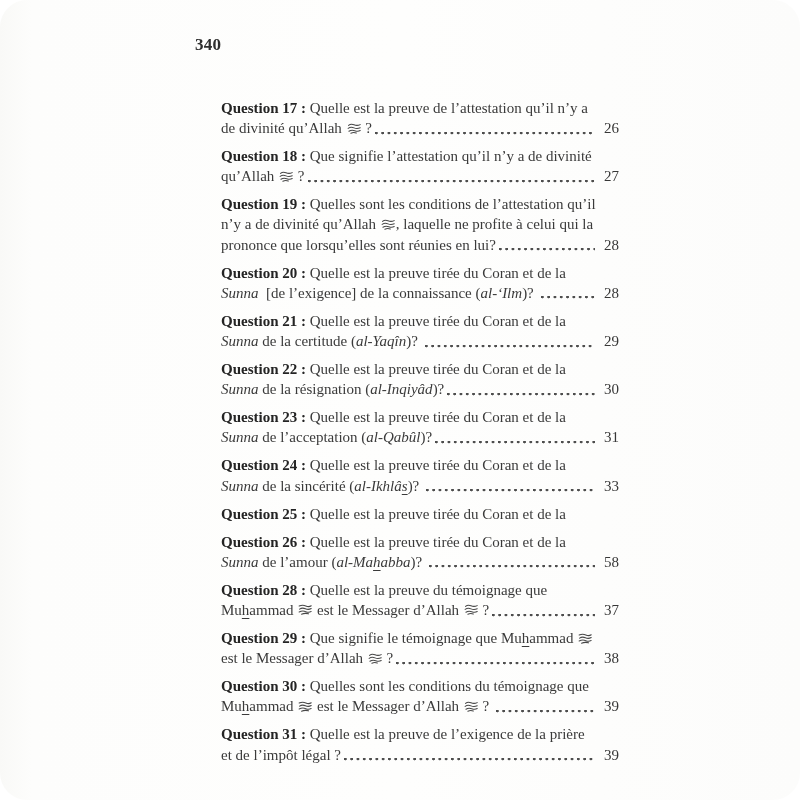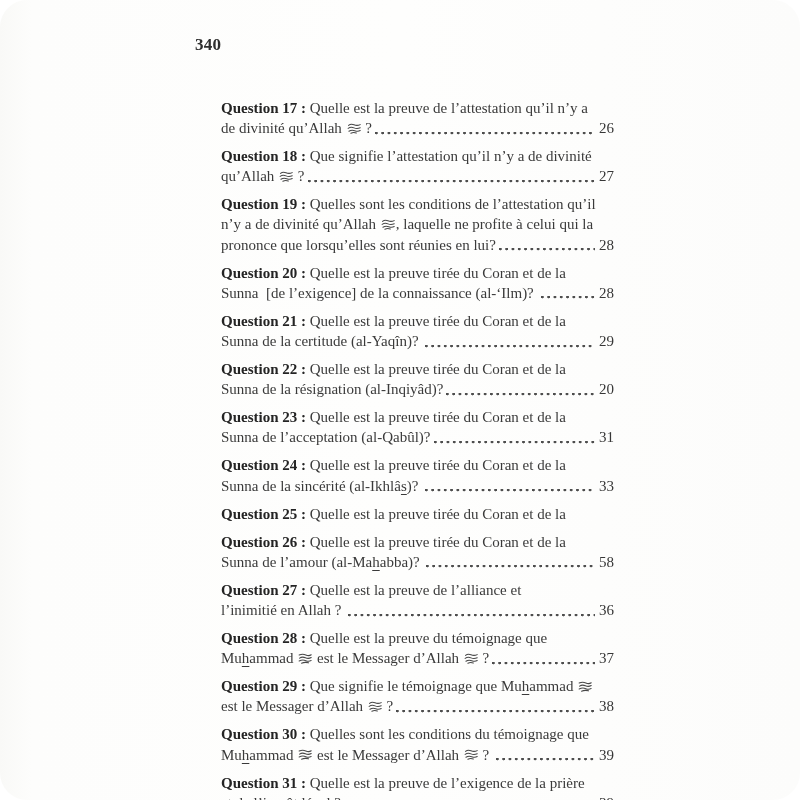--- a/index.html
+++ b/index.html
@@ -38,39 +38,39 @@
     line-height: 20.1px;
     color: #3a3a3a;
     white-space: nowrap;
   }
   .toc-line.last {
     display: flex;
     align-items: flex-end;
   }
   .line-text { flex: 0 0 auto; white-space: pre; }
   .bold { font-weight: bold; color: #242424; }
-  .italic { }
+  .italic { font-style: italic; }
   .uline {
     text-decoration: underline;
     text-underline-offset: 2.5px;
     text-decoration-thickness: 1px;
   }
   .leader {
     flex: 1 1 0;
     min-width: 8px;
     height: 4px;
     margin: 0 4px 3.5px 3px;
     background-image: radial-gradient(circle at 1.3px 2.1px, #4d4d4d 1.12px, rgba(0,0,0,0) 1.55px);
     background-size: 6.3px 4px;
     background-repeat: repeat-x;
   }
   .page-num {
     flex: 0 0 auto;
     min-width: 20px;
-    text-align: left;
+    text-align: right;
     color: #373737;
   }
   .honorific {
     display: inline-block;
     width: 14px;
     height: 11px;
     color: #474747;
     position: relative;
     top: 0.5px;
     margin: 0 1px;
@@ -128,21 +128,21 @@
           <span class="line-text"><span class="italic">Sunna</span><span> de la certitude (</span><span class="italic">al-Yaqîn</span><span>)? </span></span>
           <span class="leader"></span>
           <span class="page-num">29</span>
         </div>
       </div>
       <div class="toc-entry">
         <div class="toc-line"><span class="line-text"><span class="bold">Question 22 :</span><span> Quelle est la preuve tirée du Coran et de la</span></span></div>
         <div class="toc-line last">
           <span class="line-text"><span class="italic">Sunna</span><span> de la résignation (</span><span class="italic">al-Inqiyâd</span><span>)?</span></span>
           <span class="leader"></span>
-          <span class="page-num">20</span>
+          <span class="page-num">30</span>
         </div>
       </div>
       <div class="toc-entry">
         <div class="toc-line"><span class="line-text"><span class="bold">Question 23 :</span><span> Quelle est la preuve tirée du Coran et de la</span></span></div>
         <div class="toc-line last">
           <span class="line-text"><span class="italic">Sunna</span><span> de l’acceptation (</span><span class="italic">al-Qabûl</span><span>)?</span></span>
           <span class="leader"></span>
           <span class="page-num">31</span>
         </div>
       </div>
@@ -156,28 +156,20 @@
       </div>
       <div class="toc-entry">
         <div class="toc-line"><span class="line-text"><span class="bold">Question 25 :</span><span> Quelle est la preuve tirée du Coran et de la</span></span></div>
       </div>
       <div class="toc-entry">
         <div class="toc-line"><span class="line-text"><span class="bold">Question 26 :</span><span> Quelle est la preuve tirée du Coran et de la</span></span></div>
         <div class="toc-line last">
           <span class="line-text"><span class="italic">Sunna</span><span> de l’amour (</span><span class="italic">al-Ma</span><span class="italic uline">h</span><span class="italic">abba</span><span>)? </span></span>
           <span class="leader"></span>
           <span class="page-num">58</span>
-        </div>
-      </div>
-      <div class="toc-entry">
-        <div class="toc-line"><span class="line-text"><span class="bold">Question 27 :</span><span> Quelle est la preuve de l’alliance et</span></span></div>
-        <div class="toc-line last">
-          <span class="line-text"><span>l’inimitié en Allah ? </span></span>
-          <span class="leader"></span>
-          <span class="page-num">36</span>
         </div>
       </div>
       <div class="toc-entry">
         <div class="toc-line"><span class="line-text"><span class="bold">Question 28 :</span><span> Quelle est la preuve du témoignage que</span></span></div>
         <div class="toc-line last">
           <span class="line-text"><span>Mu</span><span class="uline">h</span><span>ammad </span><span class="honorific"><svg viewBox="0 0 18 14" width="14" height="11" aria-hidden="true">
                 <path d="M1.5 2.5 Q6 0.5 10 2.4 T17 2.2 M2 6.5 Q5.5 4.2 9.5 6 T17 5.8 M1.5 10.2 Q6 8 10 9.8 T17 9.5 M4.5 13 Q9 11.2 13.5 12.6" fill="none" stroke="currentColor" stroke-width="1.35" stroke-linecap="round"></path>
               </svg></span><span> est le Messager d’Allah </span><span class="honorific"><svg viewBox="0 0 18 14" width="14" height="11" aria-hidden="true">
                 <path d="M2 3 Q5 0.5 9 2.2 T17 2 M1.5 6.8 Q5 4.5 9 6.2 T17 6 M2.5 10.5 Q6 8.2 10 9.8 T17 9.6 M5 13 Q8.5 11.4 12 12.8" fill="none" stroke="currentColor" stroke-width="1.35" stroke-linecap="round"></path>
               </svg></span><span> ?</span></span>

